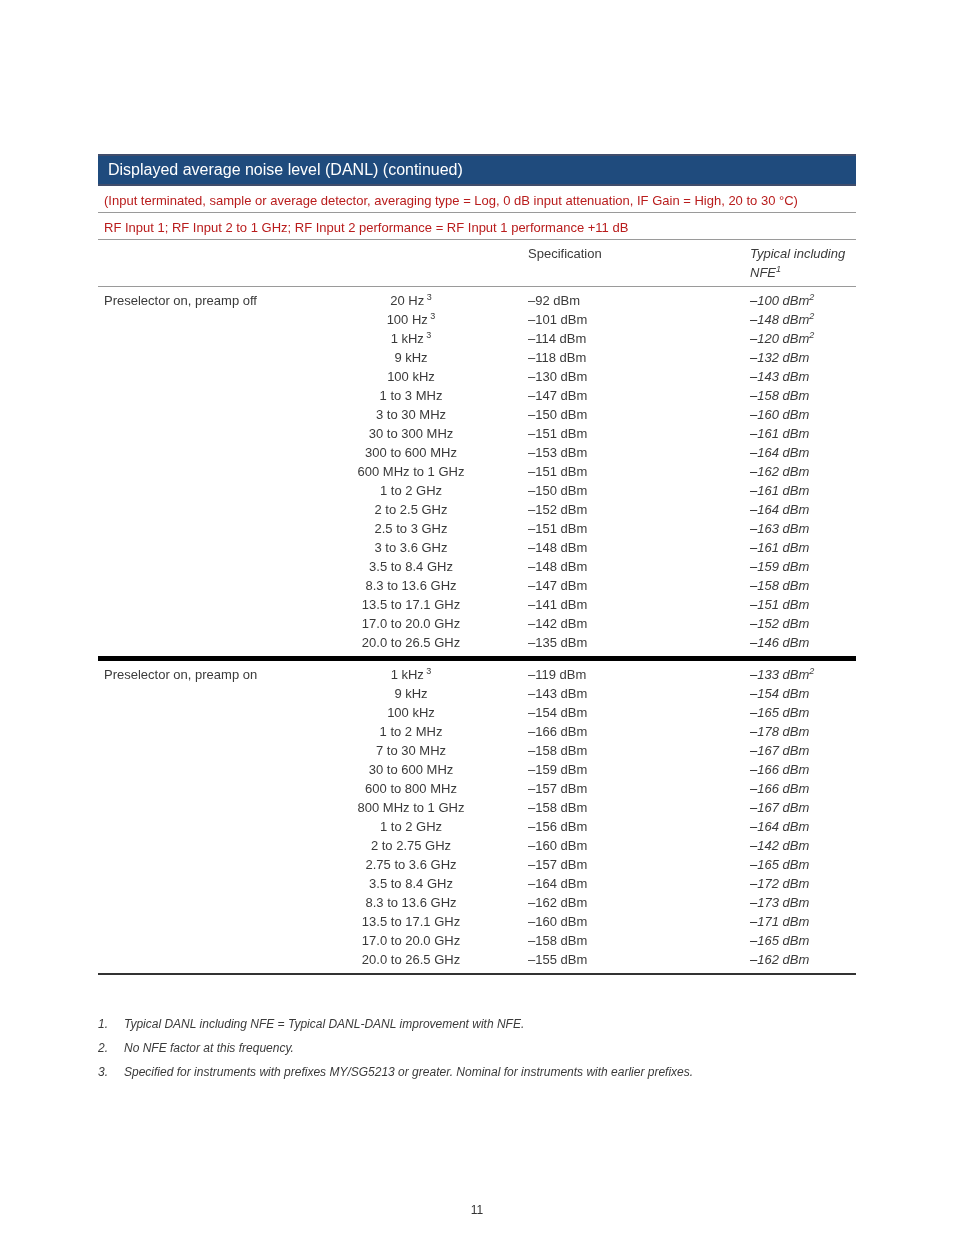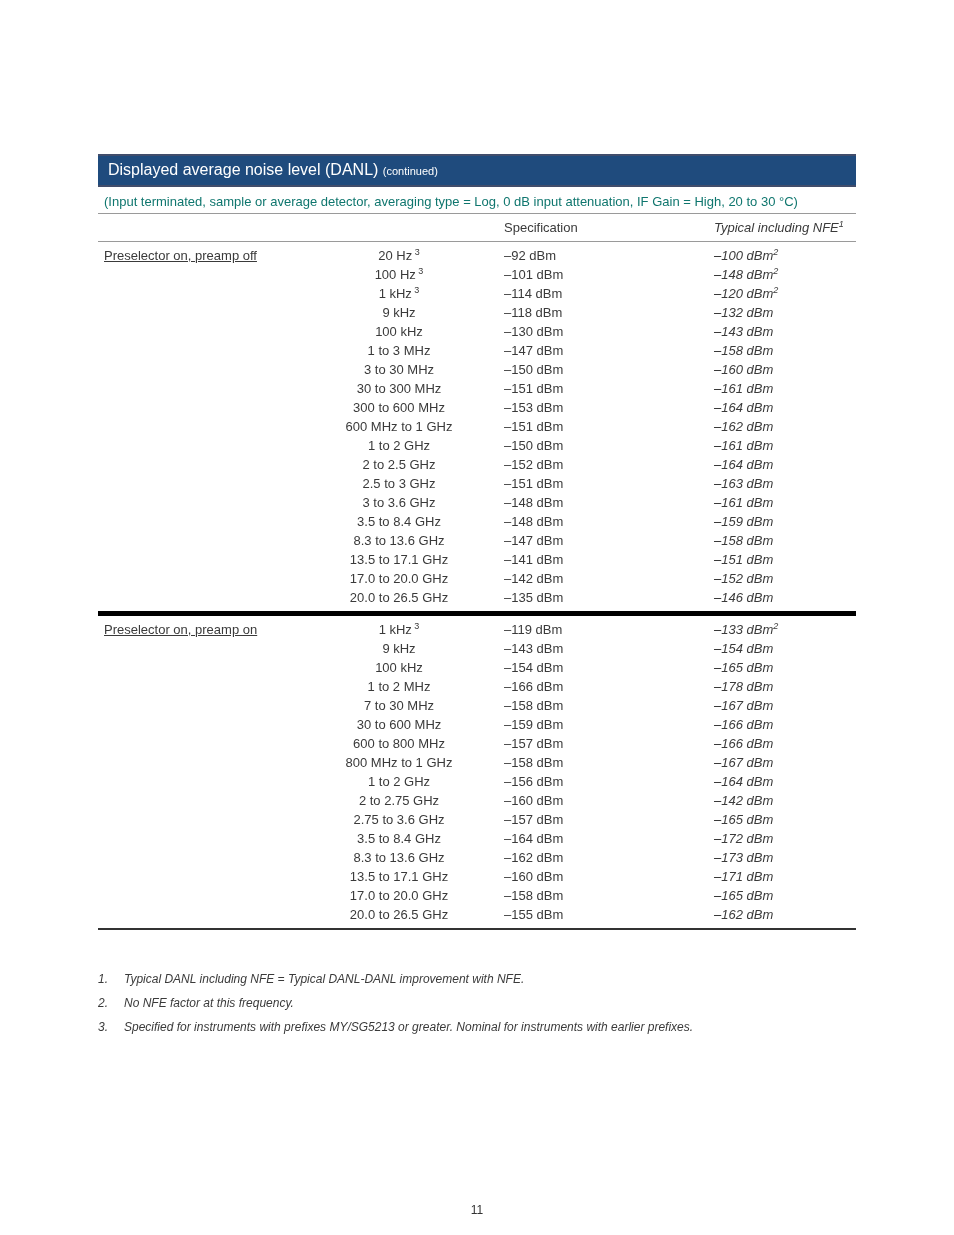--- a/index.html
+++ b/index.html
@@ -20,40 +20,41 @@
   .title-bar {
     background: #1f4b7d;
     border-top: 2px solid #414d6b;
     border-bottom: 2px solid #414d6b;
     color: #ffffff;
     padding: 4px 10px 4px 10px;
     font-size: 16px;
     line-height: 20px;
   }
   .title-bar .cont {
-    font-size: 11px;
+    font-size: 16px;
     vertical-align: baseline;
   }
   .subhead {
     font-size: 13px;
     padding: 6px 6px 2px 6px;
     line-height: 18px;
     border-bottom: 1px solid #9a9a9a;
-    color: #0f766e;
+    color: #b91c1c;
   }
 
   
   .row {
     display: flex;
     font-size: 13px;
     line-height: 19px;
     padding-left: 6px;
     padding-right: 6px;
-  }
-  .col-label    { flex: 0 0 190px; text-decoration: underline; }
+    gap: 12px;
+  }
+  .col-label    { flex: 0 0 190px; }
   .col-freq     { flex: 0 0 210px; text-align: center; }
   .col-spec     { flex: 0 0 210px; }
   .col-typ      { flex: 1; text-align: left; font-style: italic; }
   .header-row {
     border-bottom: 1px solid #9a9a9a;
     padding-top: 4px;
     padding-bottom: 4px;
   }
   .section-block {
     padding-top: 4px;
@@ -100,20 +101,21 @@
 </head>
 <body>
 
 <div class="page">
 
   <div class="title-bar">
     <span>Displayed average noise level (DANL) </span><span class="cont">(continued)</span>
   </div>
 
   <div class="subhead">(Input terminated, sample or average detector, averaging type = Log, 0 dB input attenuation, IF Gain = High, 20 to 30 °C)</div>
+  <div class="subhead">RF Input 1; RF Input 2 to 1 GHz; RF Input 2 performance = RF Input 1 performance +11 dB</div>
 
   <div class="row header-row">
     <div class="col-label"></div>
     <div class="col-freq"></div>
     <div class="col-spec">Specification</div>
     <div class="col-typ">
       <span>Typical including NFE</span><sup class="note">1</sup>
     </div>
   </div>
 

